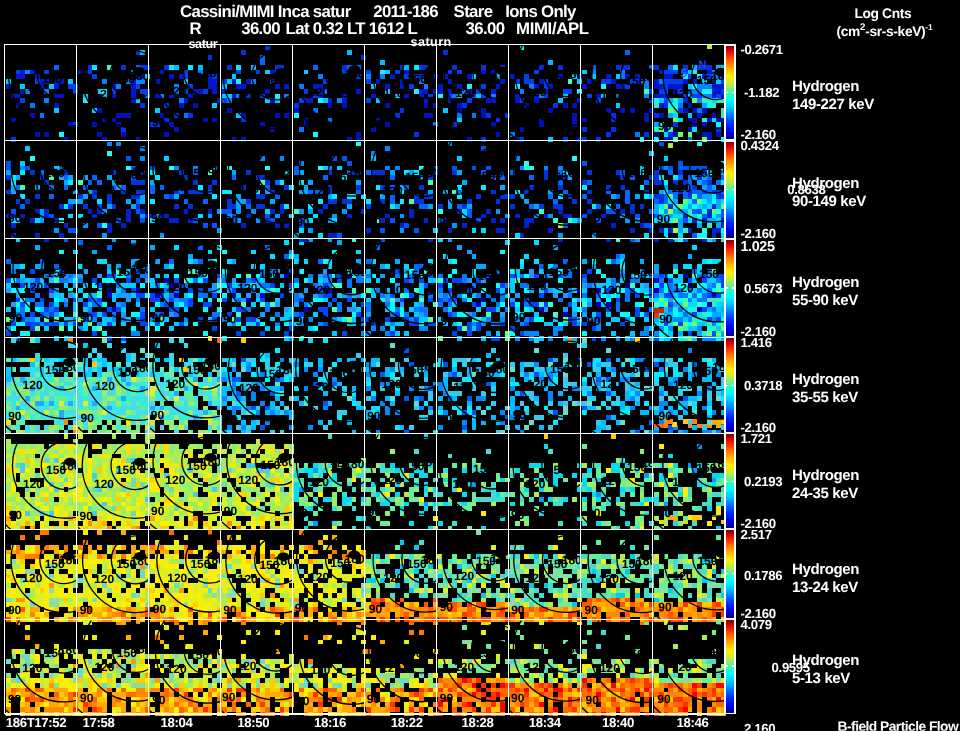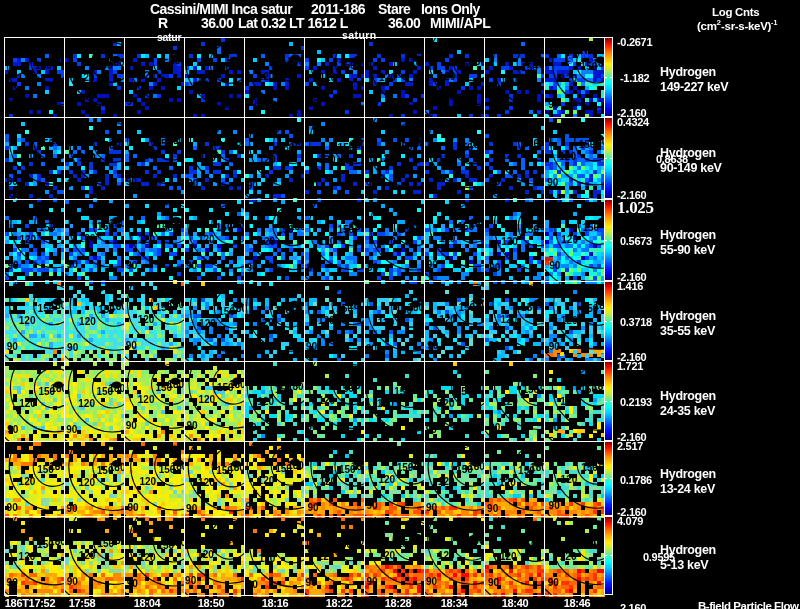--- a/index.html
+++ b/index.html
@@ -1060,21 +1060,21 @@
 <div style="position:absolute;left:660px;top:389px;font-size:12.5px;color:#fff;line-height:15px;">Hydrogen<br>24-35 keV</div>
 <div style="position:absolute;left:660px;top:466.5px;font-size:12.5px;color:#fff;line-height:15px;">Hydrogen<br>13-24 keV</div>
 <div style="position:absolute;left:660px;top:543px;font-size:12.5px;color:#fff;line-height:15px;">Hydrogen<br>5-13 keV</div>
 <div style="position:absolute;left:698px;top:571.5px;font-size:11.5px;color:#fff;letter-spacing:-0.45px;margin-top:28px;">B-field Particle Flow</div>
 <div style="position:absolute;left:617px;top:35.5px;font-size:11px;color:#fff;">-0.2671</div>
 <div style="position:absolute;left:620px;top:72.2px;font-size:11px;color:#fff;">-1.182</div>
 <div style="position:absolute;left:617px;top:107px;font-size:11px;color:#fff;">-2.160</div>
 <div style="position:absolute;left:617px;top:115.5px;font-size:11px;color:#fff;">0.4324</div>
 <div style="position:absolute;left:620px;top:153.2px;font-size:11px;color:#fff;margin-left:36px;">0.8638</div>
 <div style="position:absolute;left:617px;top:189px;font-size:11px;color:#fff;">-2.160</div>
-<div style="position:absolute;left:617px;top:197.5px;font-size:17px;color:#fff;font-family:Liberation Serif, serif;">1.025</div>
+<div style="position:absolute;left:617px;top:197.5px;font-size:12px;color:#fff;">1.025</div>
 <div style="position:absolute;left:620px;top:235.2px;font-size:11px;color:#fff;">0.5673</div>
 <div style="position:absolute;left:617px;top:271px;font-size:11px;color:#fff;">-2.160</div>
 <div style="position:absolute;left:617px;top:279.5px;font-size:11px;color:#fff;">1.416</div>
 <div style="position:absolute;left:620px;top:316.2px;font-size:11px;color:#fff;">0.3718</div>
 <div style="position:absolute;left:617px;top:351px;font-size:11px;color:#fff;">-2.160</div>
 <div style="position:absolute;left:617px;top:359.5px;font-size:11px;color:#fff;">1.721</div>
 <div style="position:absolute;left:620px;top:396.2px;font-size:11px;color:#fff;">0.2193</div>
 <div style="position:absolute;left:617px;top:431px;font-size:11px;color:#fff;">-2.160</div>
 <div style="position:absolute;left:617px;top:439.5px;font-size:11px;color:#fff;">2.517</div>
 <div style="position:absolute;left:620px;top:473.7px;font-size:11px;color:#fff;">0.1786</div>

